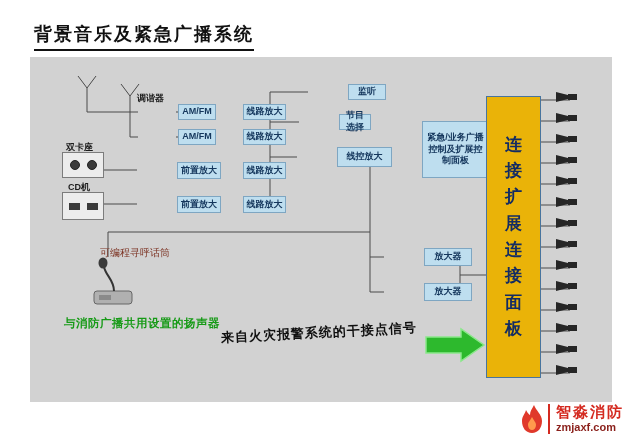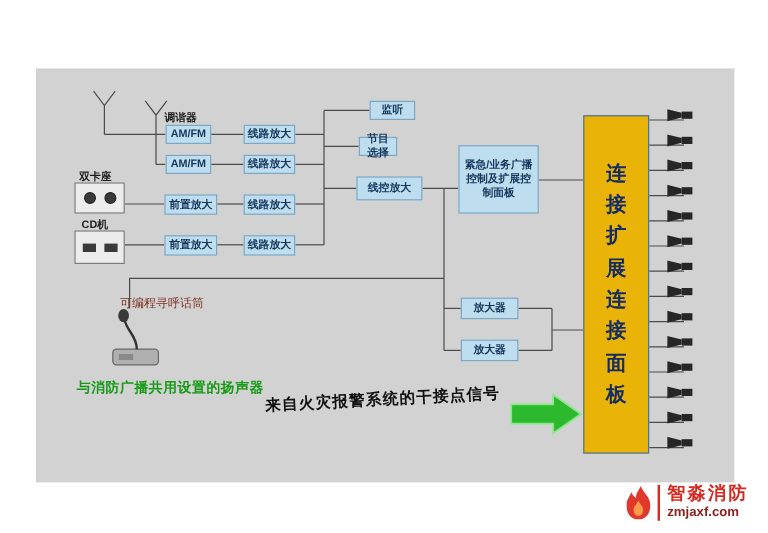--- a/index.html
+++ b/index.html
@@ -9,21 +9,21 @@
 
   .page-title { position:absolute; left:34px; top:22px; font-size:18px; font-weight:bold;
     color:#111; letter-spacing:2px; border-bottom:2px solid #111; padding-bottom:3px; }
 
   .gray-panel { position:absolute; left:30px; top:57px; width:582px; height:345px; background:#d2d2d2; }
 
   .wire-layer { position:absolute; left:0; top:0; }
 
   .node { position:absolute; background:#bedeef; border:1px solid #7ea6c2; color:#14365c;
     font-size:9px; font-weight:bold; display:flex; align-items:center; justify-content:center;
-    text-align:center; line-height:1.3; padding:1px 2px; }
+    text-align:center; line-height:1.3; padding:1px 2px;margin-left:40px; }
 
   .device { position:absolute; background:#ececec; border:1px solid #7c7c7c;
     display:flex; align-items:center; justify-content:center; gap:7px; }
   .reel { width:10px; height:10px; border-radius:50%; background:#3a3a3a; border:1px solid #222; }
   .tray { width:11px; height:7px; background:#3a3a3a; }
 
   .small-label { position:absolute; font-size:9px; font-weight:bold; color:#1c1c1c; }
 
   .expansion { position:absolute; left:486px; top:96px; width:55px; height:282px;
     background:#eab308; border:1px solid #48749e; display:flex; align-items:center; justify-content:center; }
@@ -42,20 +42,21 @@
   .logo .divider { width:2px; height:30px; background:#d42a20; }
   .logo-texts { display:flex; flex-direction:column; line-height:1.2; }
   .logo-brand { font-size:15px; font-weight:bold; color:#d42a20; letter-spacing:2px; }
   .logo-site { font-size:11px; font-weight:bold; color:#8a1f1a; }
 </style>
 </head>
 <body>
 
 <div class="stage">
 
+  <div class="page-title">背景音乐及紧急广播系统</div>
 
   <div class="gray-panel"></div>
 
   <svg class="wire-layer" width="640" height="444" viewBox="0 0 640 444">
     <g stroke="#4a4a4a" stroke-width="1" fill="none">
       <path d="M87 112 V88 M78 76 L87 88 L96 76"></path>
       <path d="M87 112 H138"></path>
       <path d="M130 137 V96 M121 84 L130 96 L139 84"></path>
       <path d="M130 137 H138"></path>
       <path d="M104 170 H137"></path>

